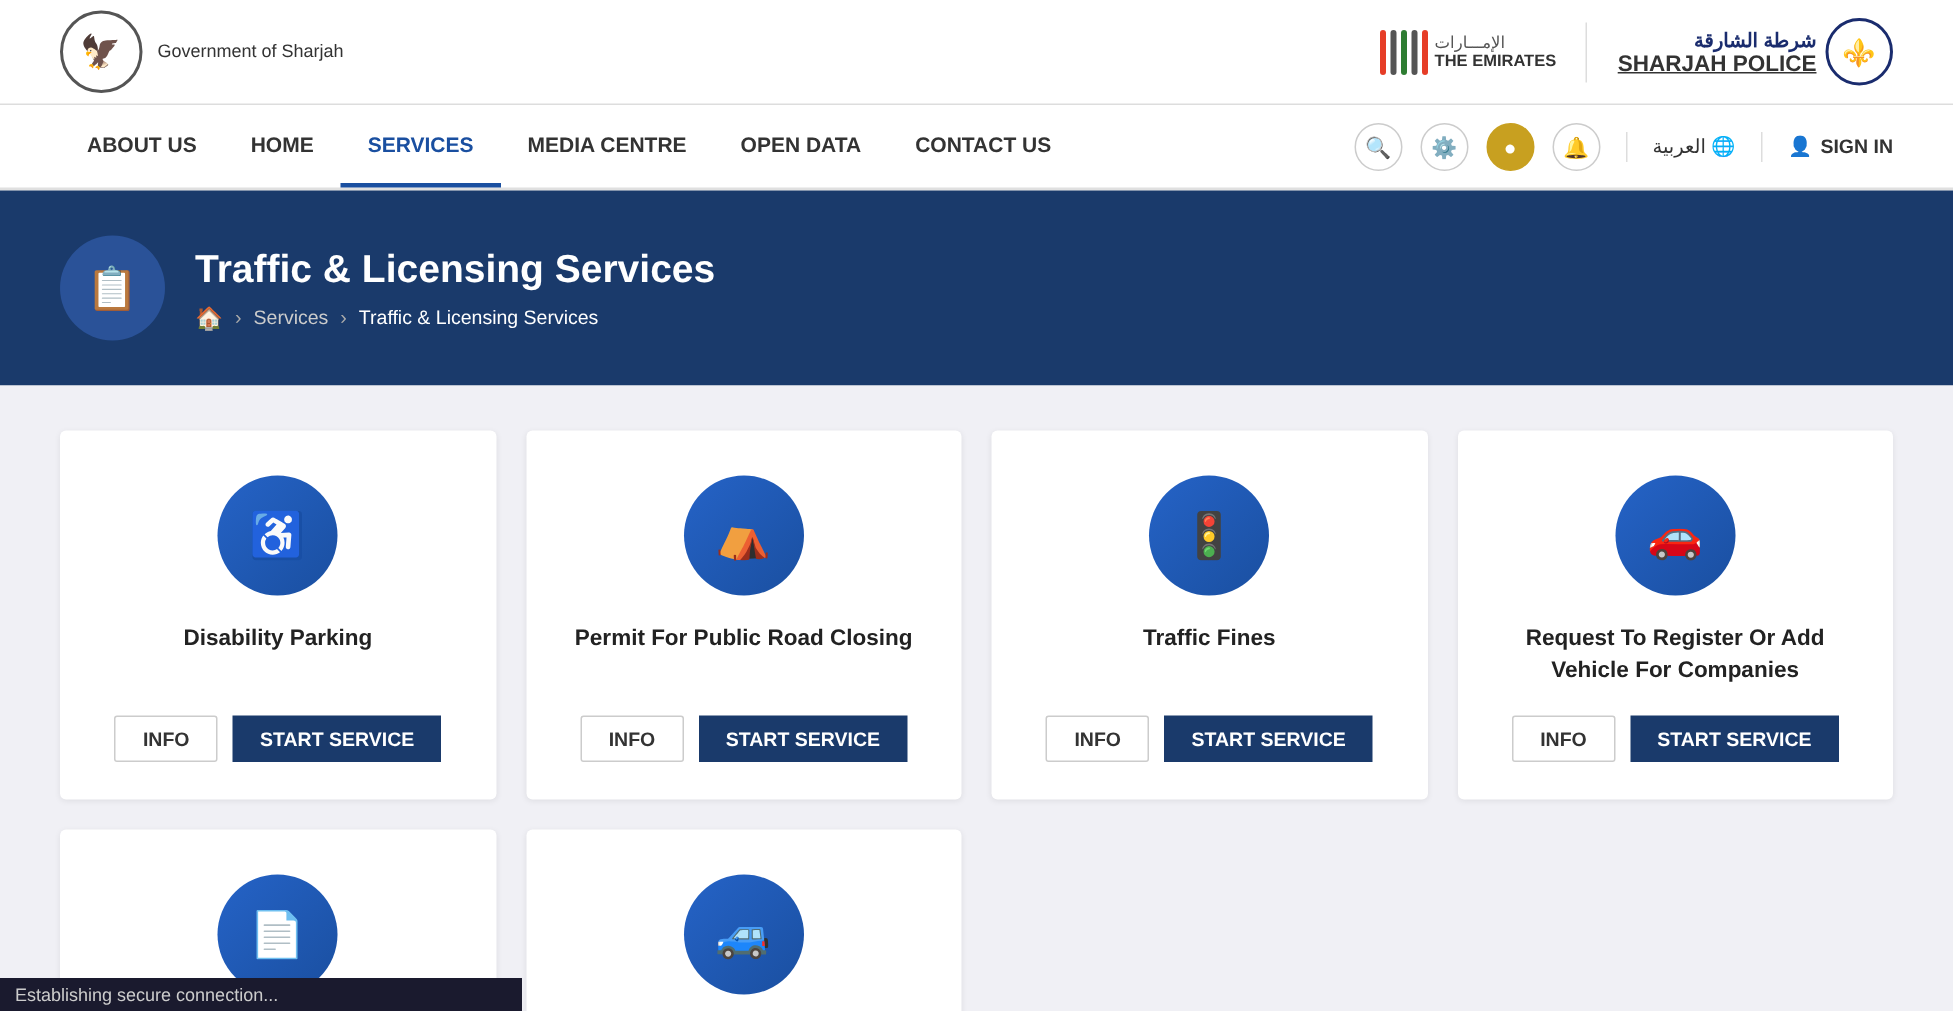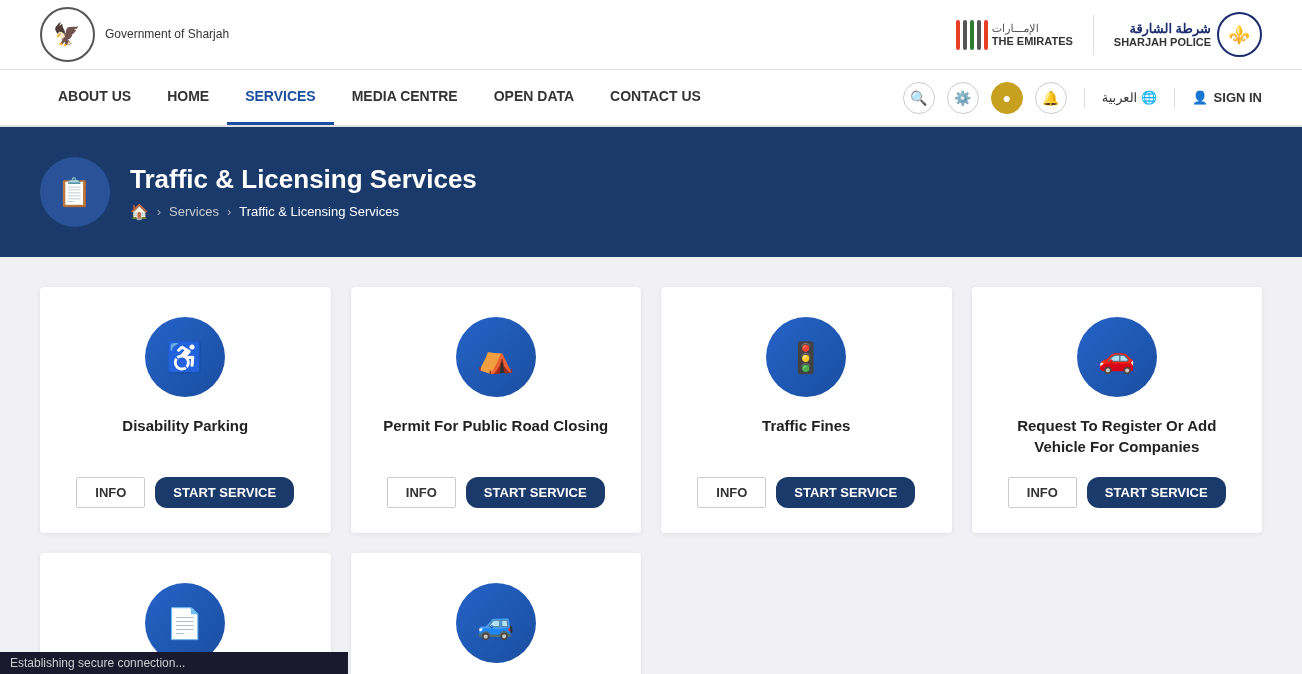--- a/index.html
+++ b/index.html
@@ -165,21 +165,21 @@
       border-radius: 2px;
     }
     .btn-start {
       border: none;
       background: #1a3a6b;
       padding: 8px 18px;
       font-size: 13px;
       font-weight: 600;
       color: white;
       cursor: pointer;
-      border-radius: 12px;
+      border-radius: 0;
     }
 
     
     .bottom-row {
       display: grid;
       grid-template-columns: repeat(4, 1fr);
       gap: 20px;
     }
     .card-partial {
       background: white;
@@ -228,21 +228,21 @@
       </div>
       <div>
         <div style="font-size:11px;color:#555;">الإمـــارات</div>
         <div style="font-size:11px;font-weight:bold;color:#333;">THE EMIRATES</div>
       </div>
     </div>
     <div style="width:1px;height:40px;background:#ddd;"></div>
     <div class="sharjah-police-logo">
       <div style="text-align:right;">
         <div style="font-size:13px;font-weight:bold;color:#1a2c6e;">شرطة الشارقة</div>
-        <div style="font-size:11px;color:#333;">SHARJAH POLICE</div>
+        <div style="font-size:15px;color:#333;text-decoration:underline;">SHARJAH POLICE</div>
       </div>
       <div class="police-badge">⚜️</div>
     </div>
   </div>
 </div>
 
 <nav class="nav">
   <div class="nav-left">
     <a class="nav-item">ABOUT US</a>
     <a class="nav-item">HOME</a>

